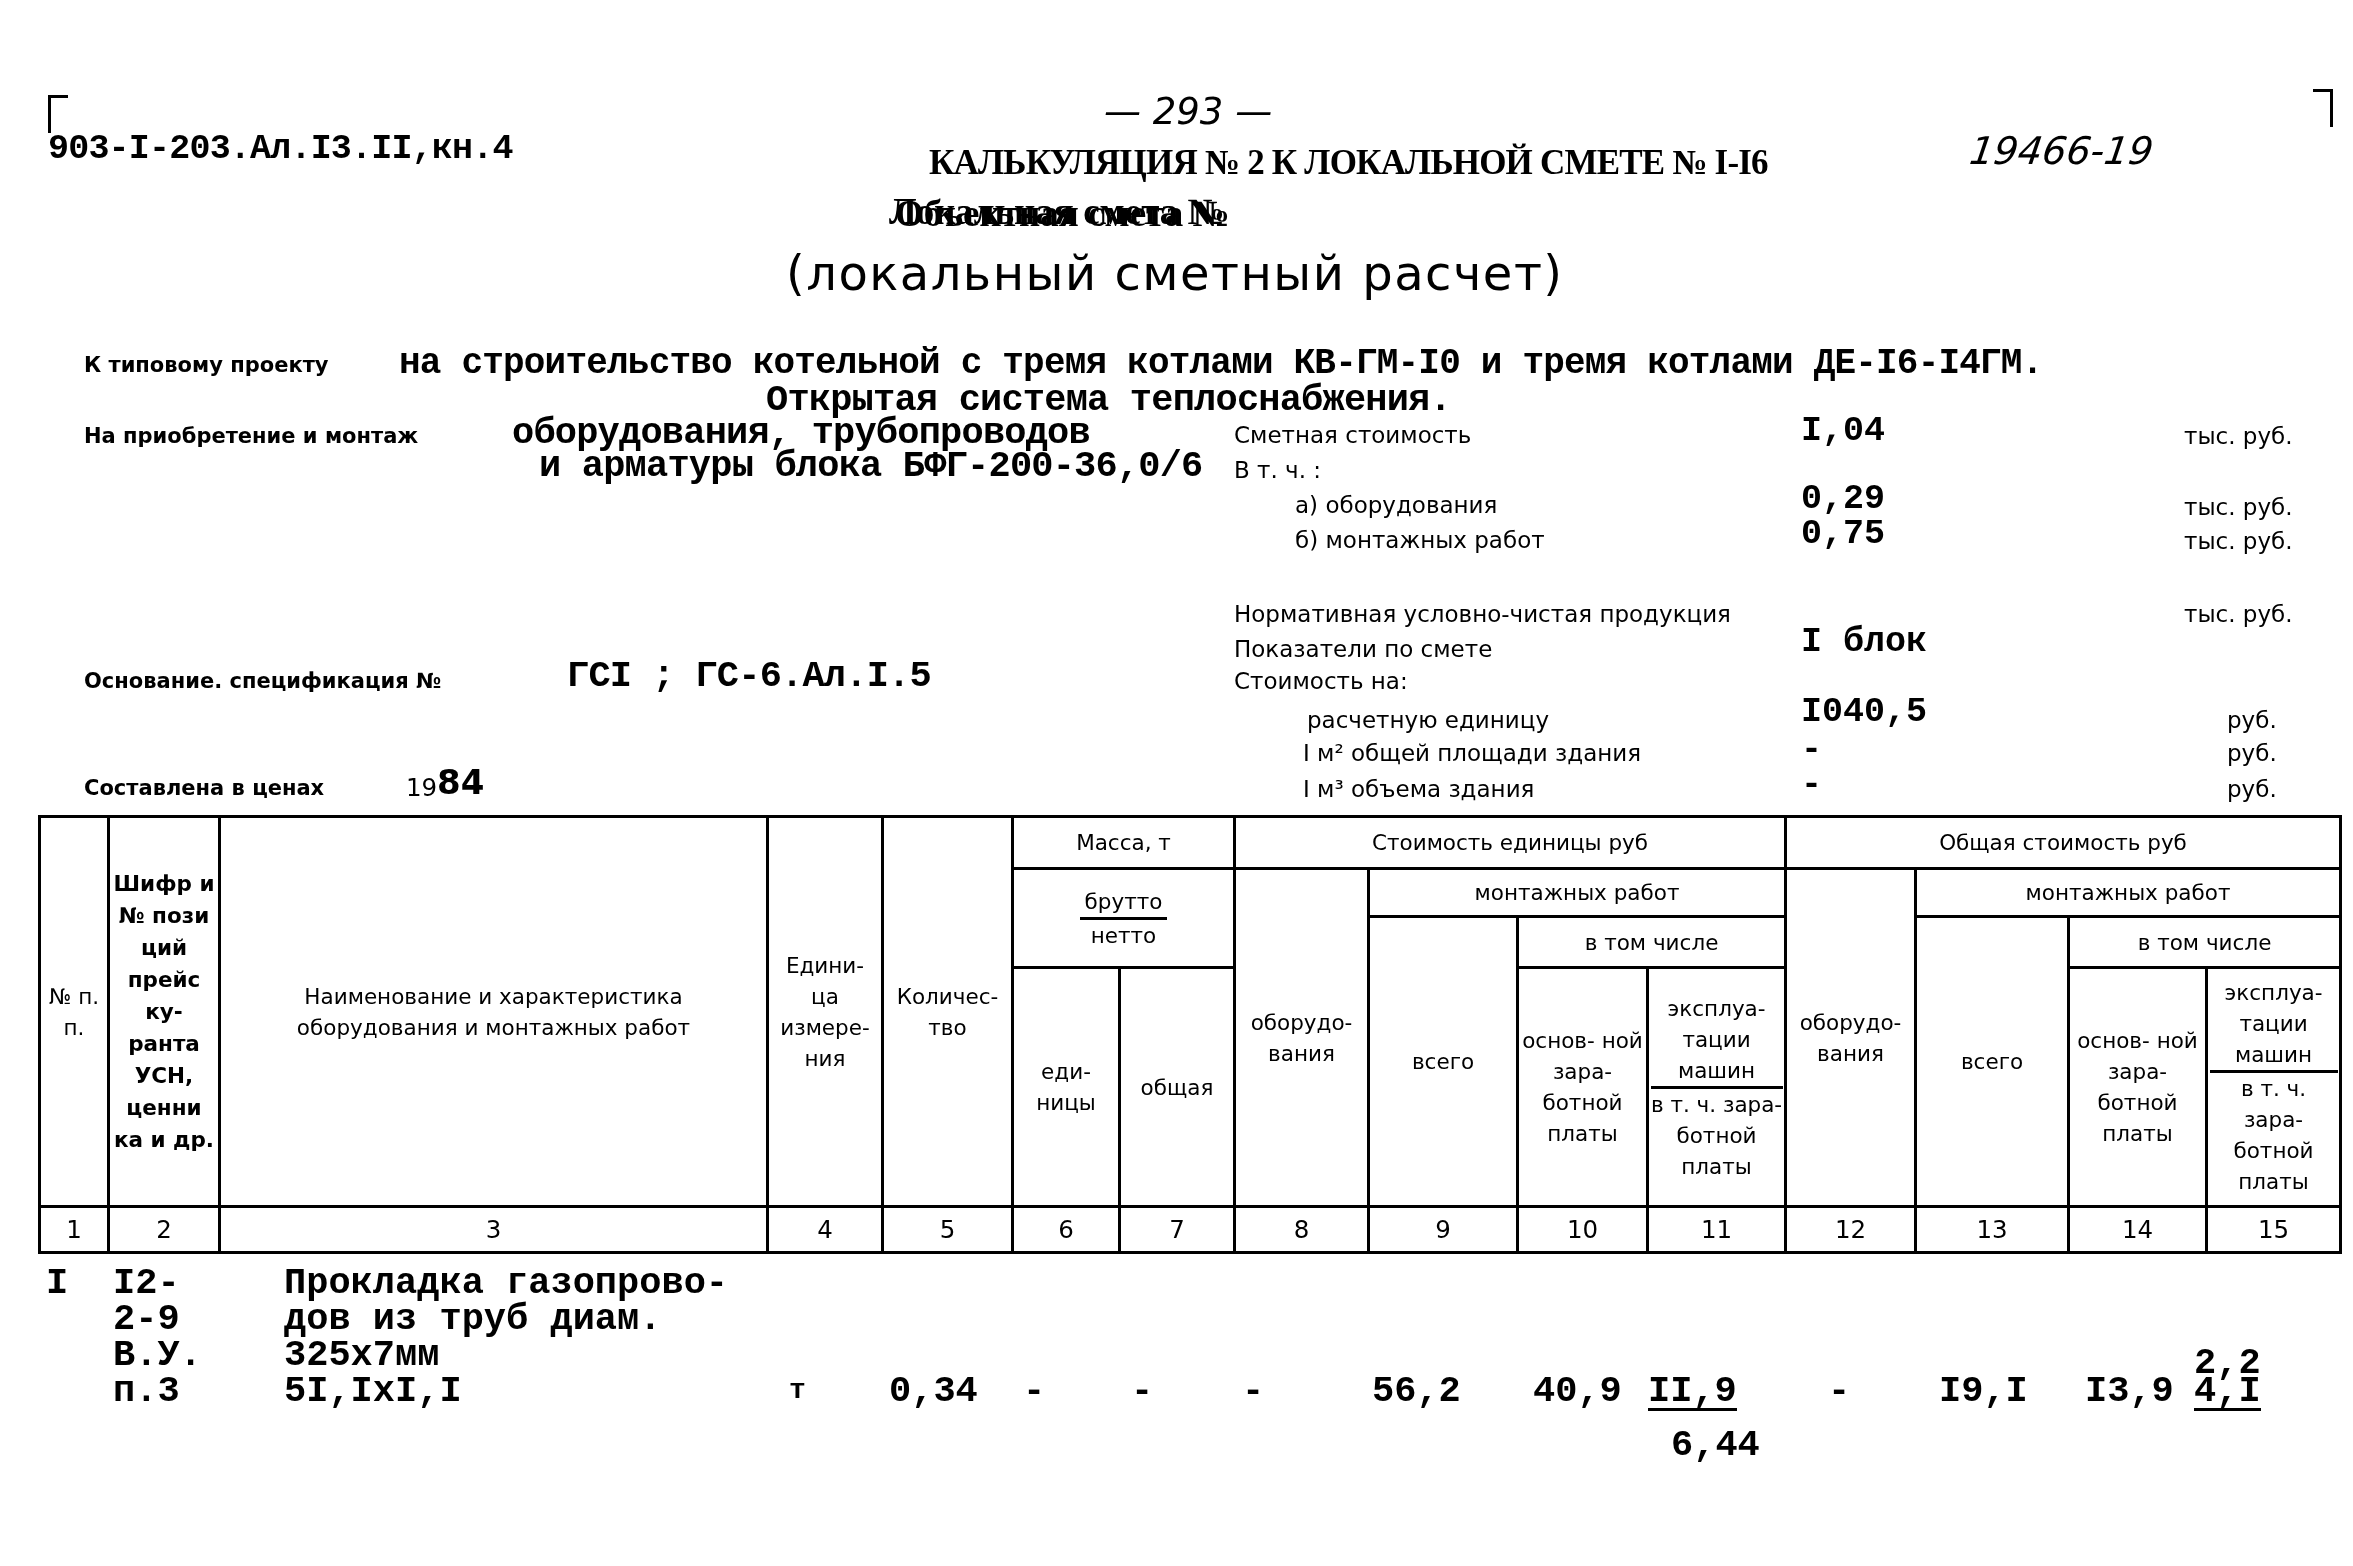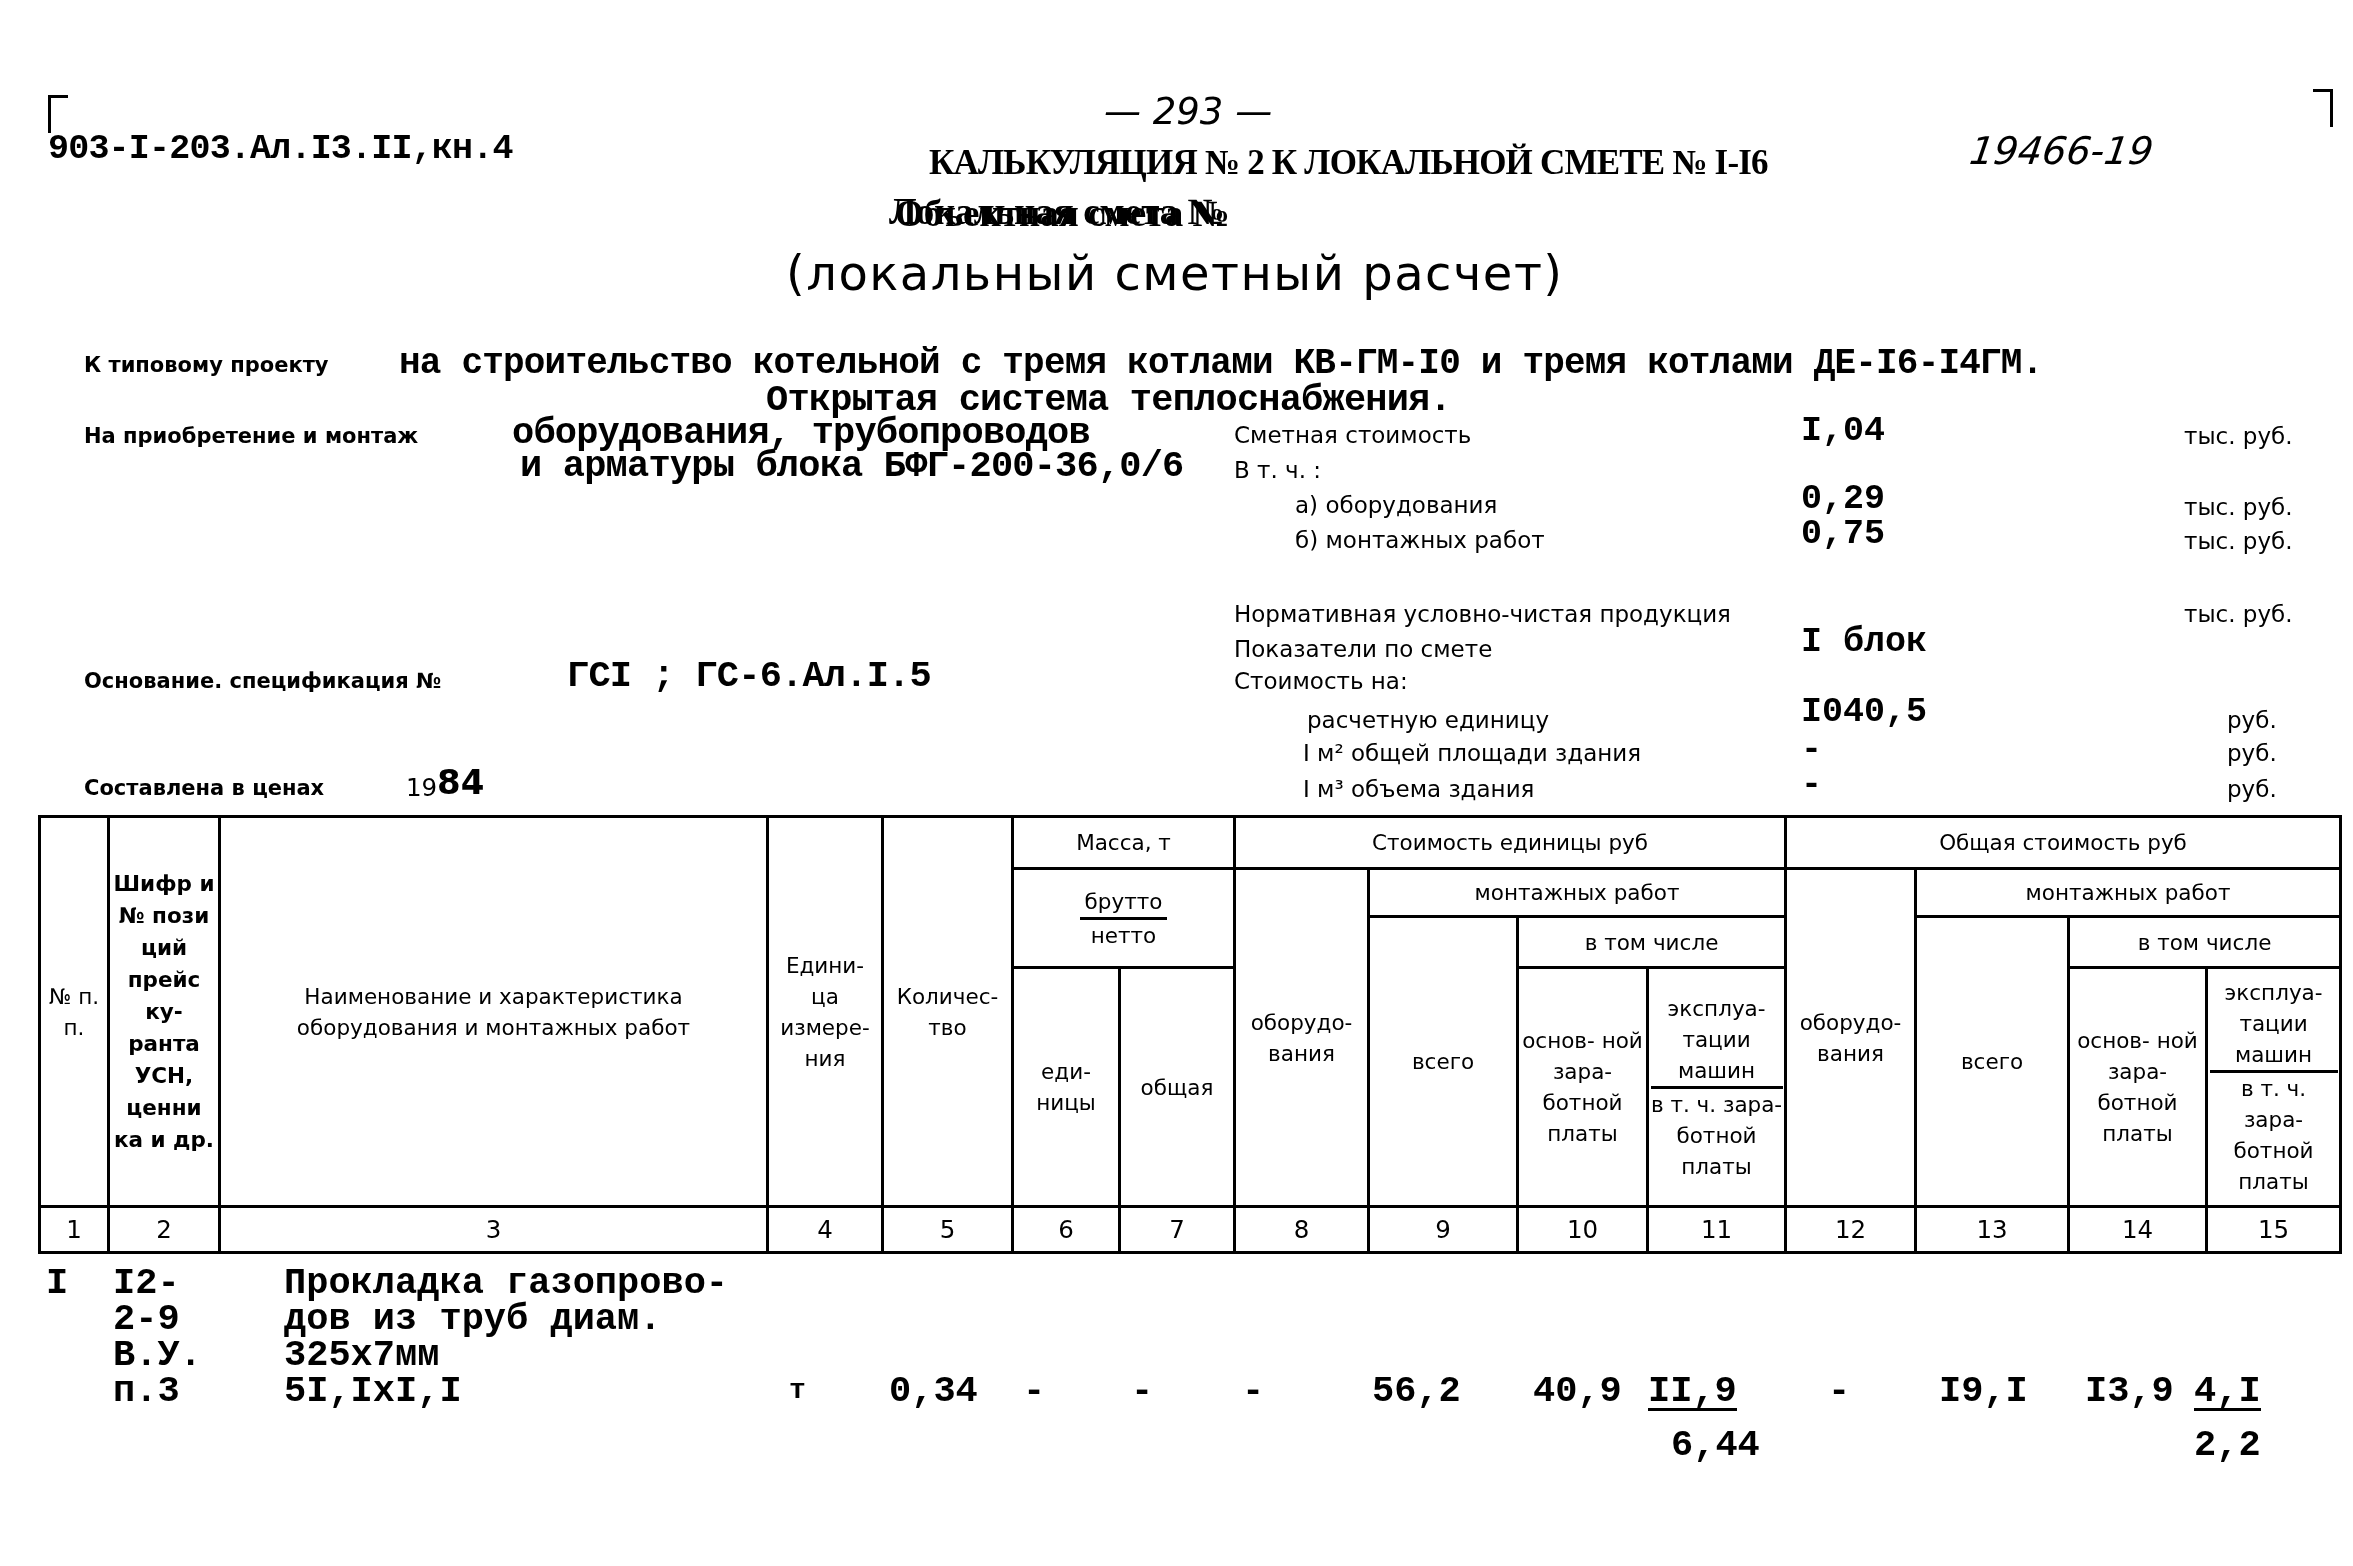--- a/index.html
+++ b/index.html
@@ -53,21 +53,21 @@
   <span style="left:6.1px;top:1.5px;">Объектная смета №</span>
 </div>
 <div class="abs sans subtitle">(локальный сметный расчет)</div>
 
 <div class="abs sans lbl-small" style="left:84px;top:353px;">К типовому проекту</div>
 <div class="abs mono typed" style="left:399px;top:343px;font-size:36px;">на строительство котельной с тремя котлами КВ-ГМ-I0 и тремя котлами ДЕ-I6-I4ГМ.</div>
 <div class="abs mono typed" style="left:766px;top:379px;">Открытая система теплоснабжения.</div>
 
 <div class="abs sans lbl-small" style="left:84px;top:424px;">На приобретение и монтаж</div>
 <div class="abs mono typed" style="left:512px;top:412px;">оборудования, трубопроводов</div>
-<div class="abs mono typed" style="left:520px;top:445px;">и арматуры блока БФГ-200-36,0/6</div>
+<div class="abs mono typed" style="left:539px;top:445px;">и арматуры блока БФГ-200-36,0/6</div>
 
 <div class="abs sans lbl-small" style="left:84px;top:669px;">Основание. спецификация №</div>
 <div class="abs mono typed" style="left:567px;top:655px;">ГСI ; ГС-6.Ал.I.5</div>
 
 <div class="abs sans lbl-small" style="left:84px;top:776px;">Составлена в ценах</div>
 <div class="abs sans" style="left:406px;top:773px;font-size:24.5px;font-weight:normal;">19</div>
 <div class="abs sans" style="left:437px;top:762px;font-size:34px;font-weight:bold;">84</div>
 
 <div class="abs sans right-lbl" style="left:1234px;top:422px;">Сметная стоимость</div>
 <div class="abs mono right-val" style="left:1801px;top:411px;">I,04</div>
@@ -205,15 +205,15 @@
   <div class="abs mono row-text" style="left:1648px;top:1373px;">
     <span class="under">II,9</span>
   </div>
   <div class="abs mono row-text" style="left:1671px;top:1427px;">6,44</div>
   <div class="abs mono row-text" style="left:1828px;top:1373px;">-</div>
   <div class="abs mono row-text" style="left:1939px;top:1373px;">I9,I</div>
   <div class="abs mono row-text" style="left:2085px;top:1373px;">I3,9</div>
   <div class="abs mono row-text" style="left:2194px;top:1373px;">
     <span class="under">4,I</span>
   </div>
-  <div class="abs mono row-text" style="left:2194px;top:1427px;text-align:right;">2,2</div>
+  <div class="abs mono row-text" style="left:2194px;top:1345px;text-align:right;">2,2</div>
 </div>
 
 
 </body></html>

